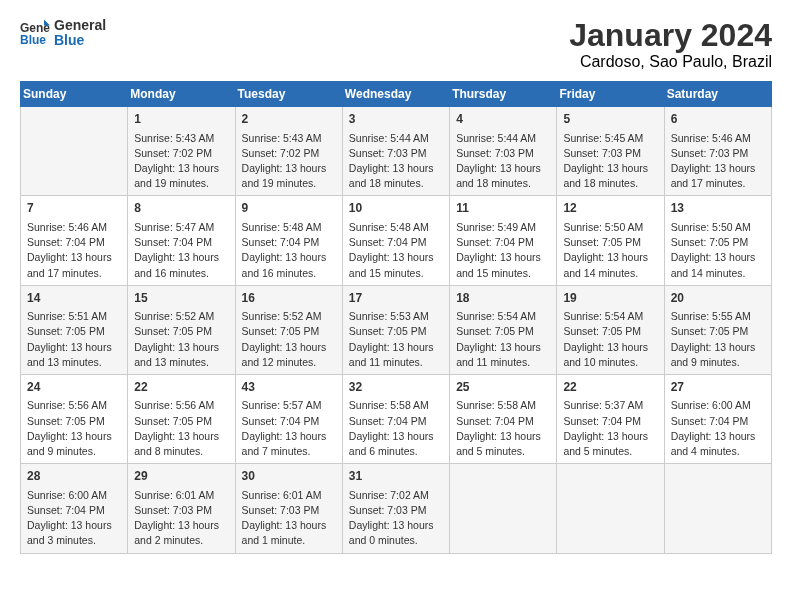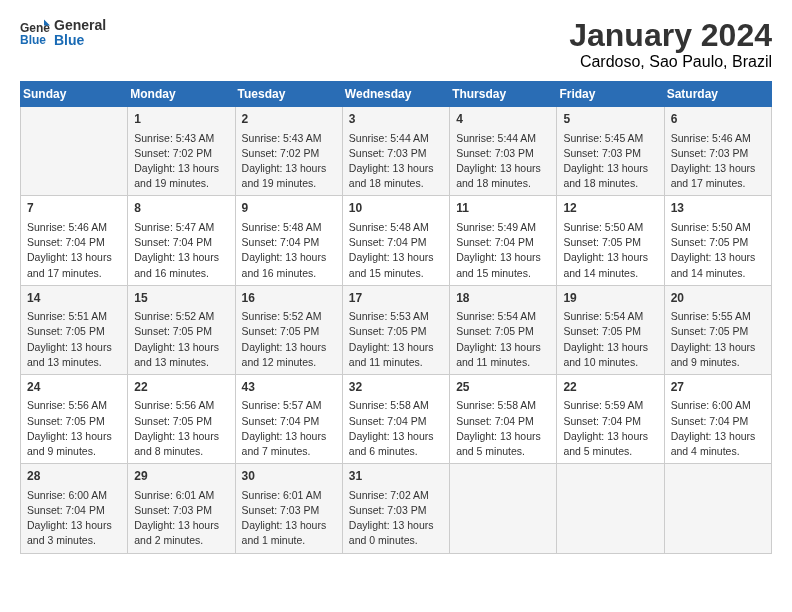--- a/index.html
+++ b/index.html
@@ -292,21 +292,21 @@
           </td>
           <td>
             <span class="day-num">25</span>
             <div>Sunrise: 5:58 AM</div>
             <div>Sunset: 7:04 PM</div>
             <div>Daylight: 13 hours</div>
             <div>and 5 minutes.</div>
           </td>
           <td>
             <span class="day-num">22</span>
-            <div>Sunrise: 5:59 AM</div>
+            <div>Sunrise: 5:37 AM</div>
             <div>Sunset: 7:04 PM</div>
             <div>Daylight: 13 hours</div>
             <div>and 5 minutes.</div>
           </td>
           <td>
             <span class="day-num">27</span>
             <div>Sunrise: 6:00 AM</div>
             <div>Sunset: 7:04 PM</div>
             <div>Daylight: 13 hours</div>
             <div>and 4 minutes.</div>

